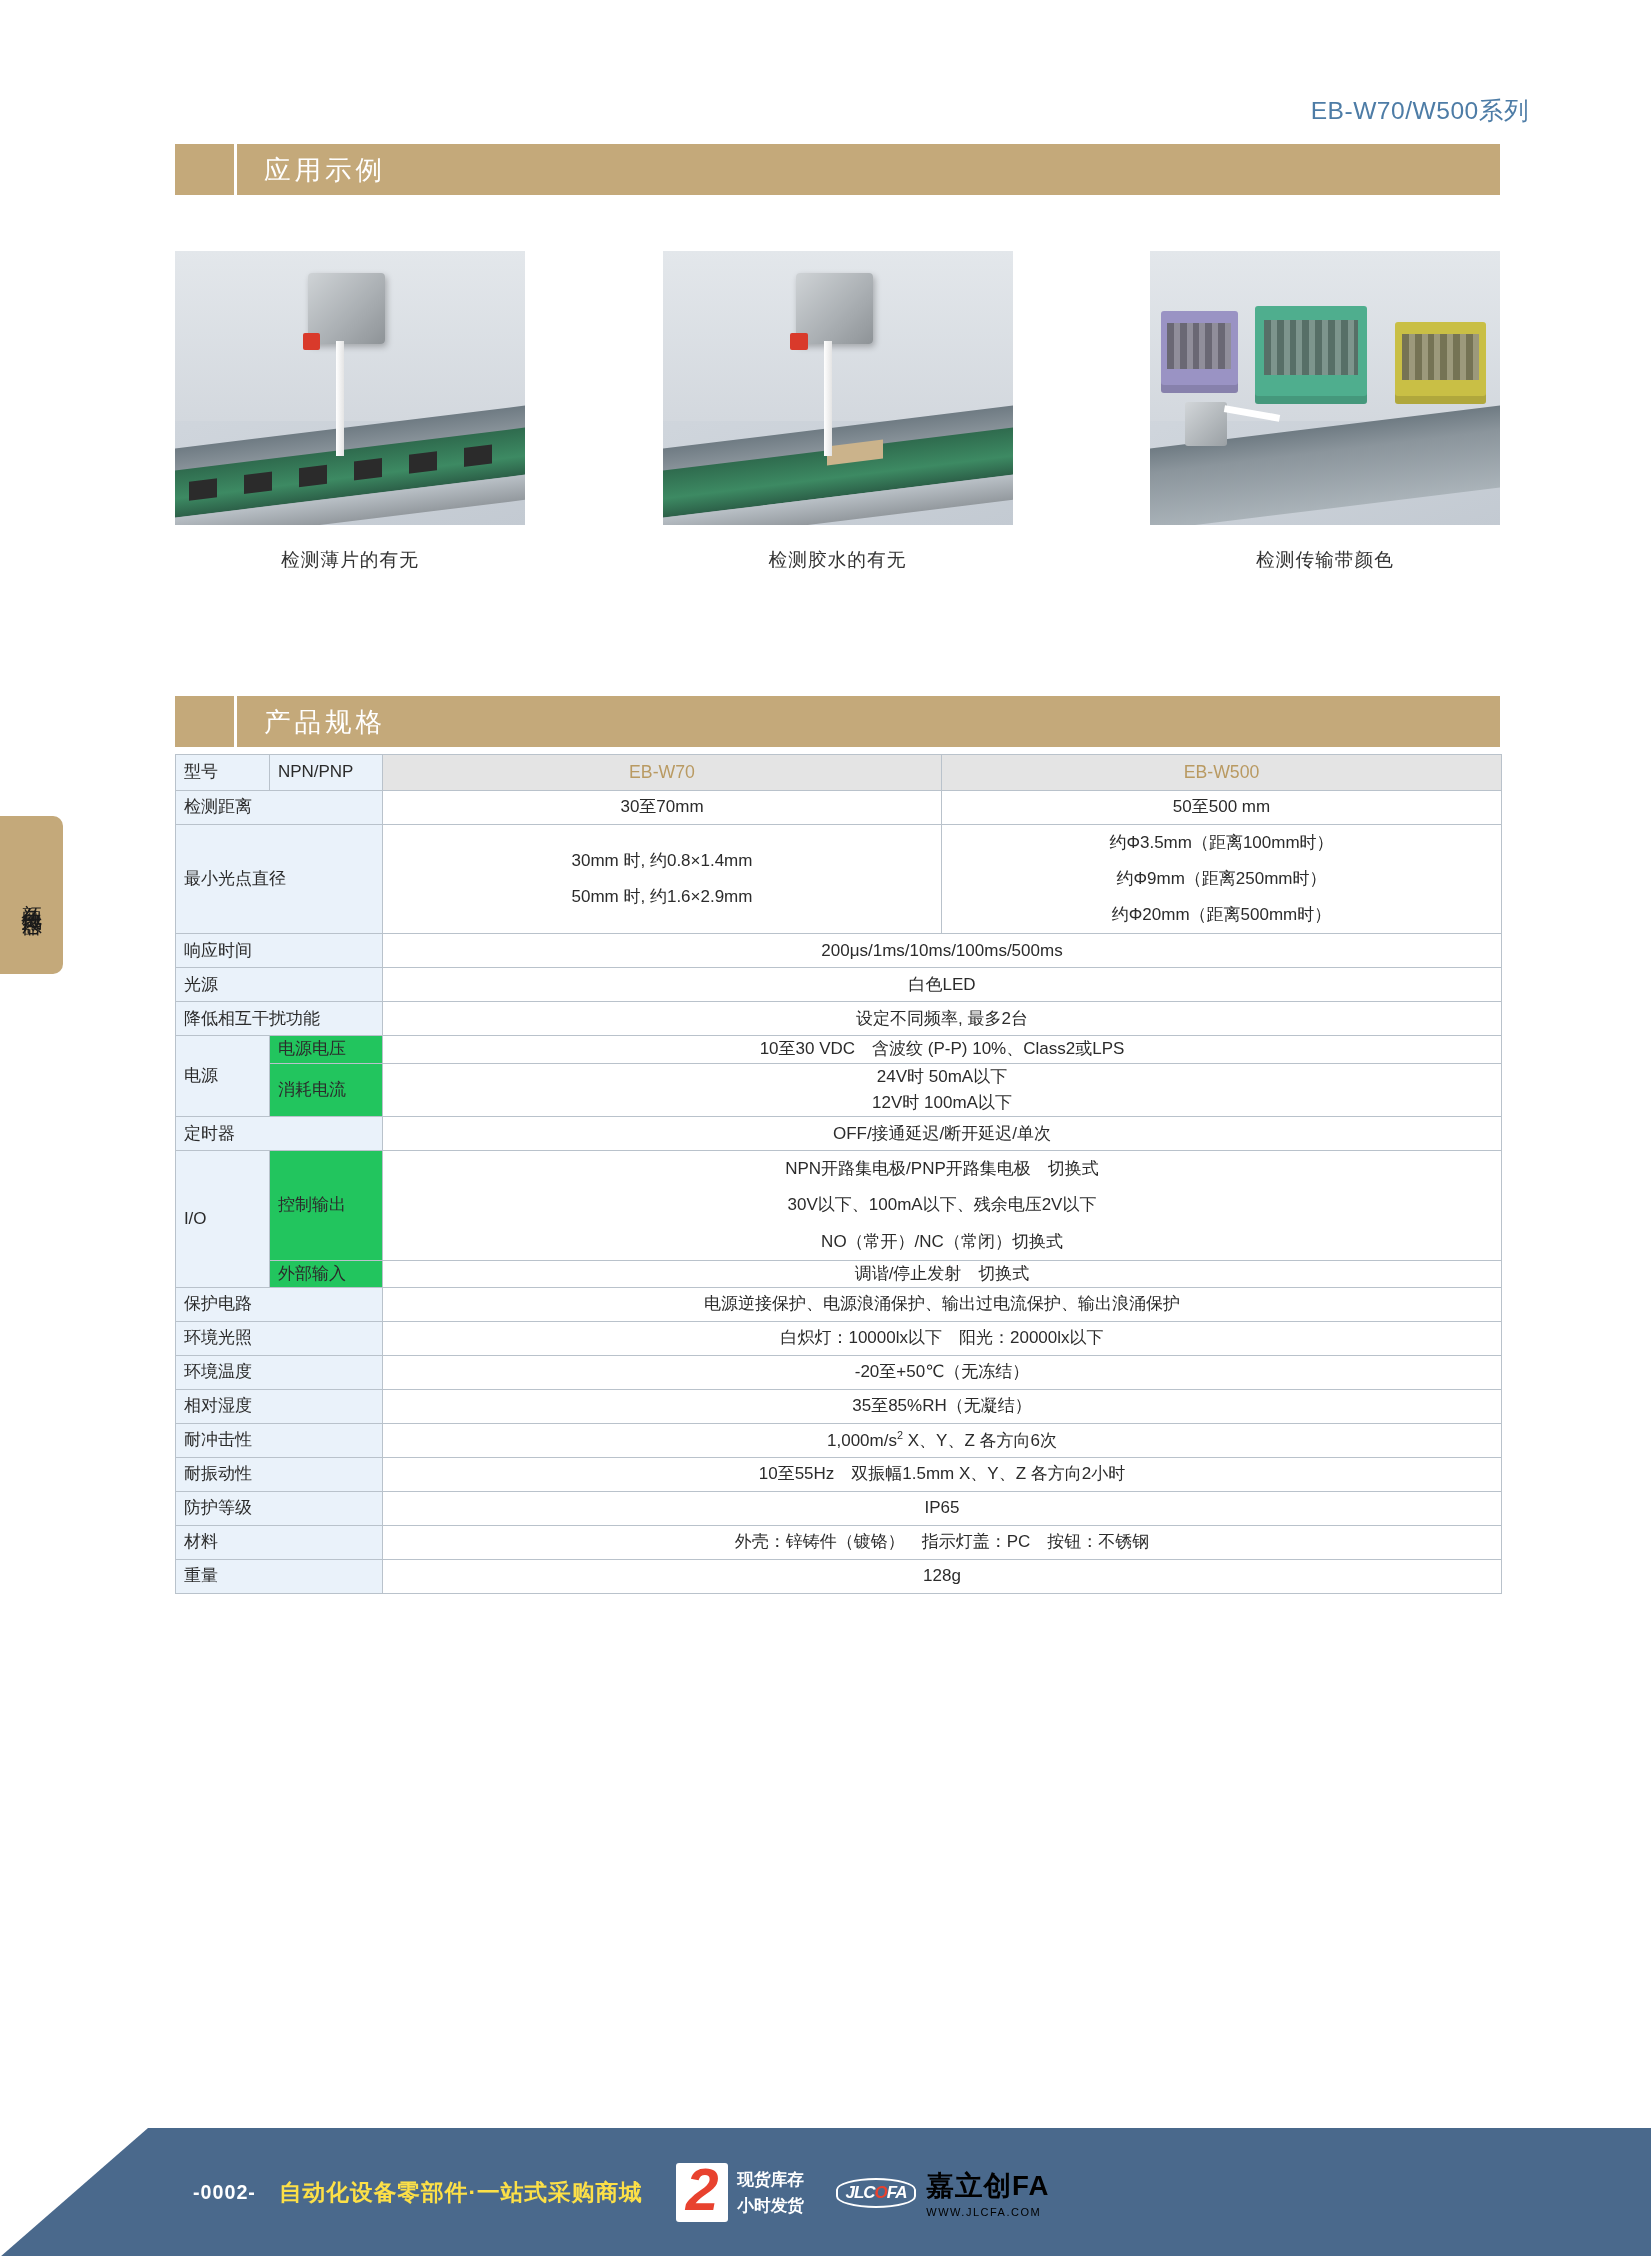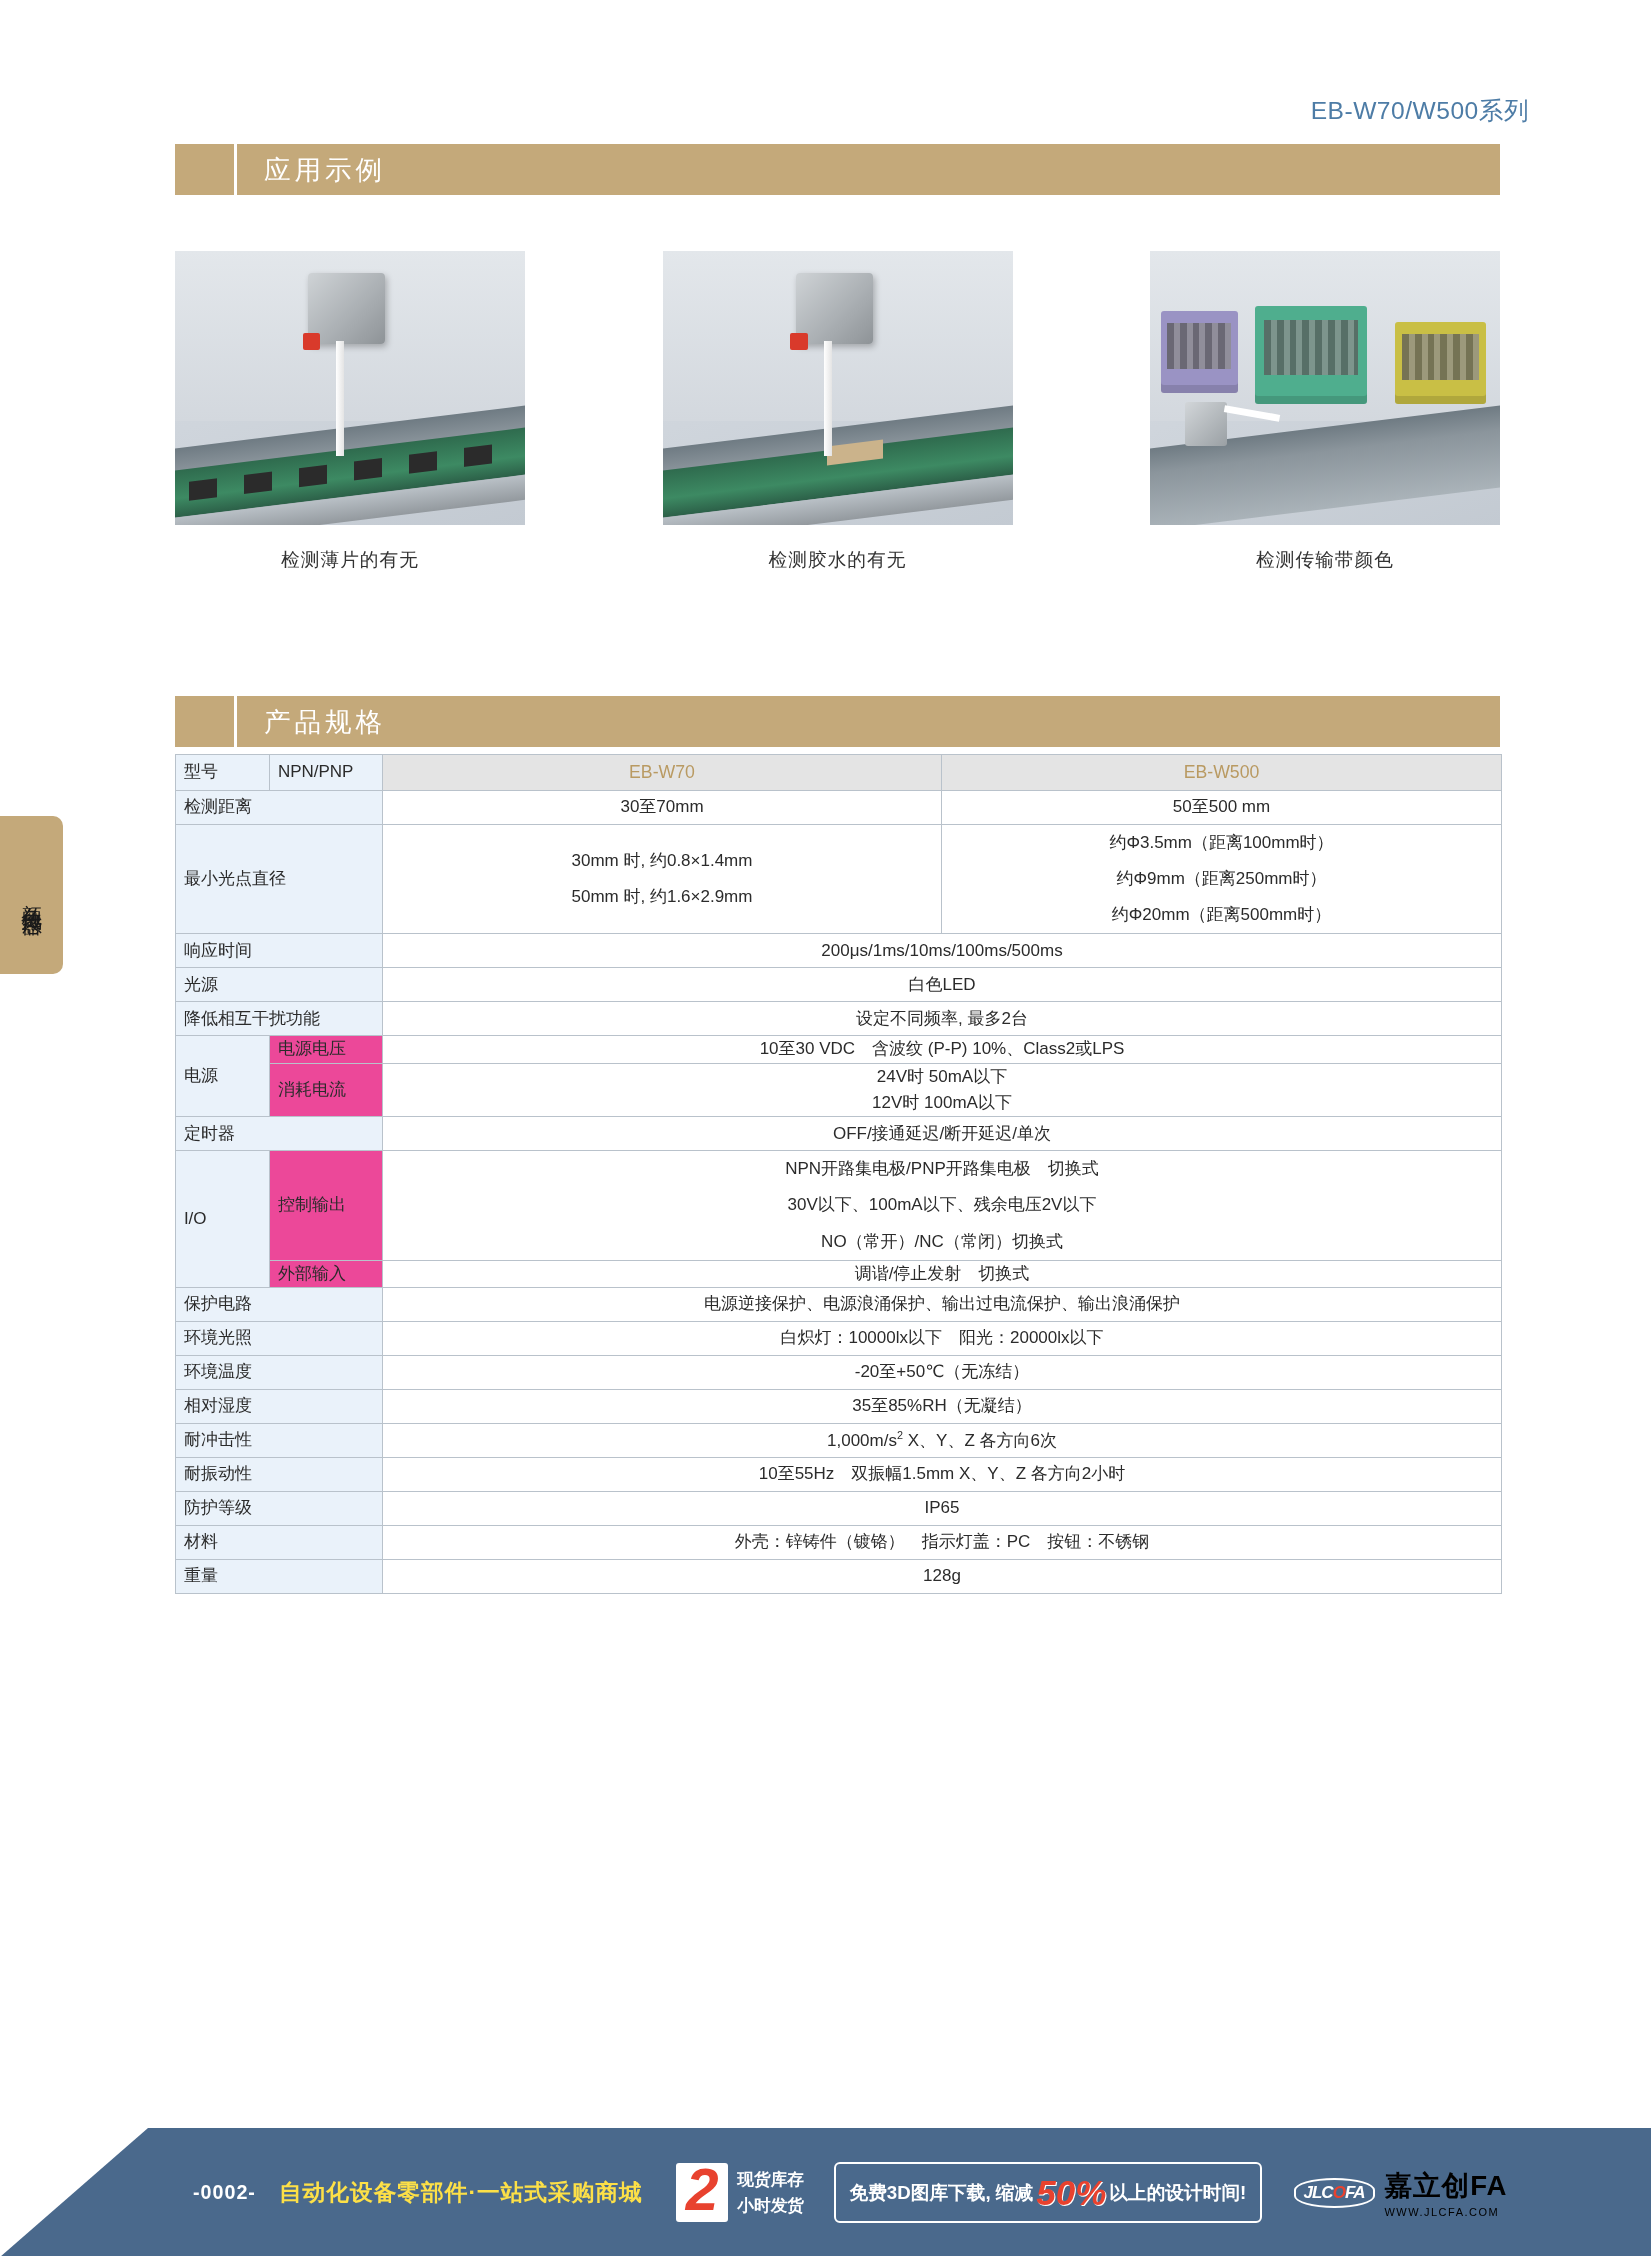--- a/index.html
+++ b/index.html
@@ -93,21 +93,21 @@
   .spec-wrap{position:absolute;left:175px;top:754px;width:1325px;}
   table.spec{border-collapse:collapse;width:100%;table-layout:fixed;}
   table.spec td{
     border:1px solid #b9c2cb;
     font-size:17px;
     padding:0 7.9px;
     color:#2b2b2b;
     line-height:1.55;
   }
   td.lbl{background:#eaf2fa;text-align:left;padding-left:21.7px;height:33px;}
-  td.lbl2{background:#ec4899;text-align:left;padding-left:25.6px;}
+  td.lbl2{background:#22c55e;text-align:left;padding-left:25.6px;}
   td.val{background:#ffffff;text-align:center;}
   tr.head td.lbl,tr.head td.lbl2{background:#eaf2fa;}
   tr.head td.model{background:#e4e4e4;color:#b99a62;text-align:center;height:35px;font-size:17.7px;}
   .multiline{display:block;padding:4.9px 0;}
   sup{font-size:10.8px;vertical-align:super;}
   
   .footer{
     position:absolute;left:0;bottom:0;width:1652px;height:129px;
     background:#4a698c;overflow:hidden;
   }
@@ -353,25 +353,20 @@
     <div class="slogan">自动化设备零部件·一站式采购商城</div>
 
     <div class="promo2">
       <div class="big2">2</div>
       <div class="two-lines">
         <div>现货库存</div>
         <div>小时发货</div>
       </div>
     </div>
 
-    <div class="banner">
-      <span>免费3D图库下载, 缩减</span>
-      <span class="pct">50%</span>
-      <span>以上的设计时间!</span>
-    </div>
 
     <div class="brand">
       <div class="brand-mark"><span>JLC</span><span class="o">O</span><span>FA</span></div>
       <div class="brand-text">
         <div class="brand-cn">嘉立创FA</div>
         <div class="brand-url">WWW.JLCFA.COM</div>
       </div>
     </div>
   </div>
 </div>

